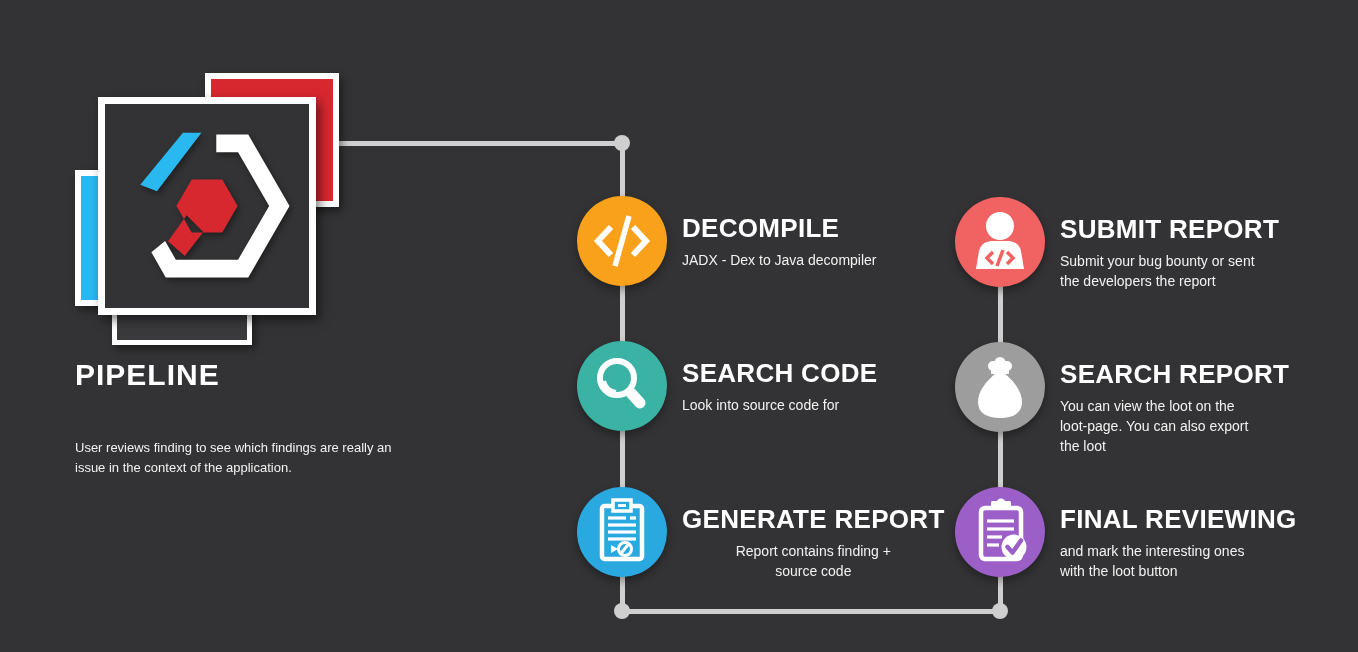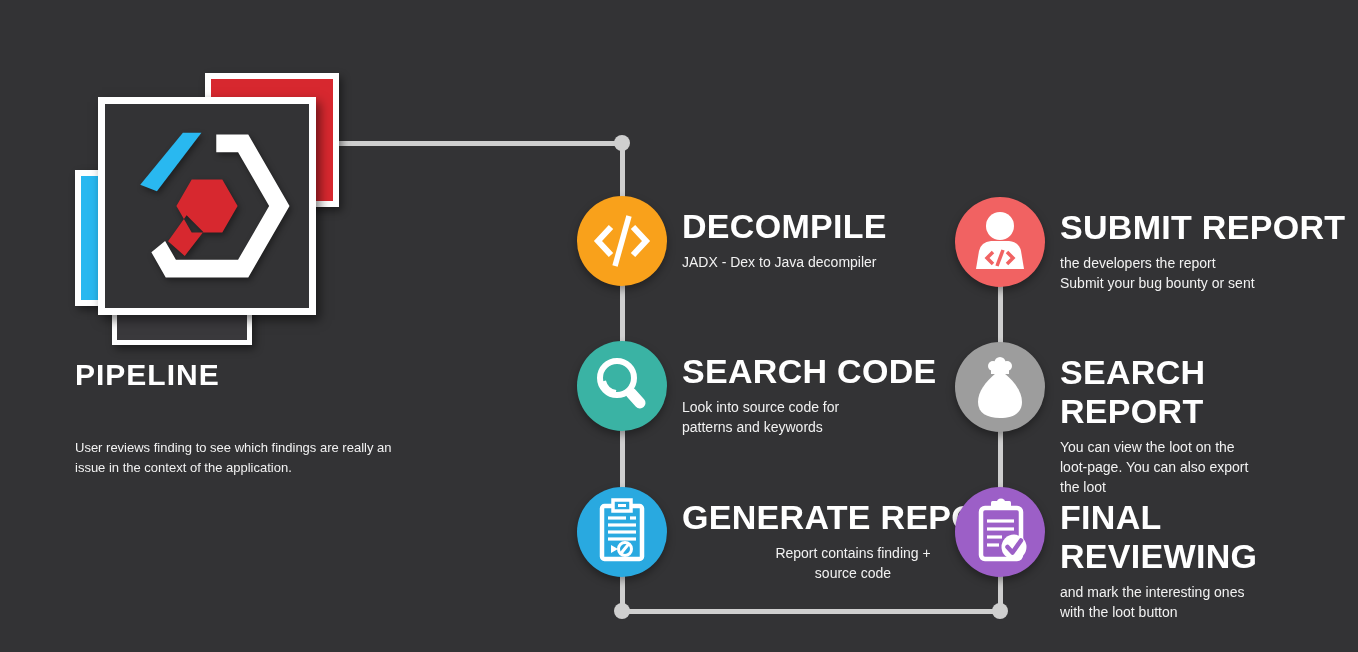--- a/index.html
+++ b/index.html
@@ -27,21 +27,21 @@
   .brand-sub{position:absolute;left:75px;top:438px;font-size:13px;line-height:1.55;color:#F2F2F2;z-index:2;}
   .brand-sub div{white-space:nowrap;}
   
   .circle{
     position:absolute;width:90px;height:90px;border-radius:50%;
     display:flex;align-items:center;justify-content:center;
     box-shadow:0 4px 8px rgba(0,0,0,.35);z-index:2;
   }
   .circle svg{width:90px;height:90px;display:block;}
   .step-text{position:absolute;color:#fff;z-index:2;}
-  .step-title{font-size:34px;font-weight:700;letter-spacing:.3px;margin:6px 0 7px 0;color:#fff;}
+  .step-title{font-size:26px;font-weight:700;letter-spacing:.3px;margin:12px 0 7px 0;color:#fff;}
   .step-desc div{font-size:14px;line-height:1.42;color:#F2F2F2;white-space:nowrap;}
   
   .c-l1{left:577px;top:196px;} .c-l2{left:577px;top:341px;} .c-l3{left:577px;top:487px;}
   .c-r1{left:955px;top:197px;} .c-r2{left:955px;top:342px;} .c-r3{left:955px;top:487px;}
   .t-l1{left:682px;top:201px;} .t-l2{left:682px;top:346px;} .t-l3{left:682px;top:492px;text-align:center;}
   .t-r1{left:1060px;top:202px;} .t-r2{left:1060px;top:347px;} .t-r3{left:1060px;top:492px;}
 </style>
 </head>
 <body>
 
@@ -93,21 +93,20 @@
     <svg viewBox="0 0 90 90">
       <circle cx="40" cy="37" r="17" stroke="#fff" stroke-width="6" fill="none"></circle>
       <path d="M27 40 A 14.5 14.5 0 0 0 39 51" stroke="#fff" stroke-width="4" fill="none"></path>
       <line x1="54" y1="52" x2="63" y2="62" stroke="#fff" stroke-width="11" stroke-linecap="round"></line>
     </svg>
   </div>
   <div class="step-text t-l2">
     <div class="step-title">SEARCH CODE</div>
     <div class="step-desc">
       <div>Look into source code for</div>
-      <div>patterns and keywords</div>
     </div>
   </div>
 
   <div class="circle c-l3" style="background-color: rgb(41, 169, 224); color: rgb(41, 169, 224);">
     <svg viewBox="0 0 90 90">
       <rect x="25" y="19" width="40" height="53" rx="2.5" stroke="#fff" stroke-width="4.5" fill="none"></rect>
       <rect x="36" y="13" width="18" height="11" fill="currentColor" stroke="#fff" stroke-width="3.5"></rect>
       <line x1="41" y1="18.5" x2="49" y2="18.5" stroke="#fff" stroke-width="3"></line>
       <line x1="31" y1="31" x2="49" y2="31" stroke="#fff" stroke-width="3.2"></line>
       <line x1="53" y1="31" x2="59" y2="31" stroke="#fff" stroke-width="3.2"></line>
@@ -132,22 +131,22 @@
       <circle cx="45" cy="29" r="14" fill="#fff"></circle>
       <path d="M21 72 L24 54 Q26 45 36 44 L54 44 Q64 45 66 54 L69 72 Z" fill="#fff"></path>
       <path d="M38 55 L32 61 L38 67" stroke="currentColor" stroke-width="3.5" fill="none"></path>
       <path d="M52 55 L58 61 L52 67" stroke="currentColor" stroke-width="3.5" fill="none"></path>
       <path d="M48 53 L42 69" stroke="currentColor" stroke-width="3.5"></path>
     </svg>
   </div>
   <div class="step-text t-r1">
     <div class="step-title">SUBMIT REPORT</div>
     <div class="step-desc">
+      <div>Submit your bug bounty or sent</div>
       <div>the developers the report</div>
-      <div>Submit your bug bounty or sent</div>
     </div>
   </div>
 
   <div class="circle c-r2" style="background-color: rgb(157, 157, 157); color: rgb(157, 157, 157);">
     <svg viewBox="0 0 90 90">
       <circle cx="38" cy="24" r="5" fill="#fff"></circle>
       <circle cx="45" cy="20.5" r="5.5" fill="#fff"></circle>
       <circle cx="52" cy="24" r="5" fill="#fff"></circle>
       <rect x="36" y="24" width="18" height="8" fill="#fff"></rect>
       <path d="M41 31 C 30 40 23 50 23 60 C 23 71 32 76 45 76 C 58 76 67 71 67 60 C 67 50 60 40 49 31 Z" fill="#fff"></path>

